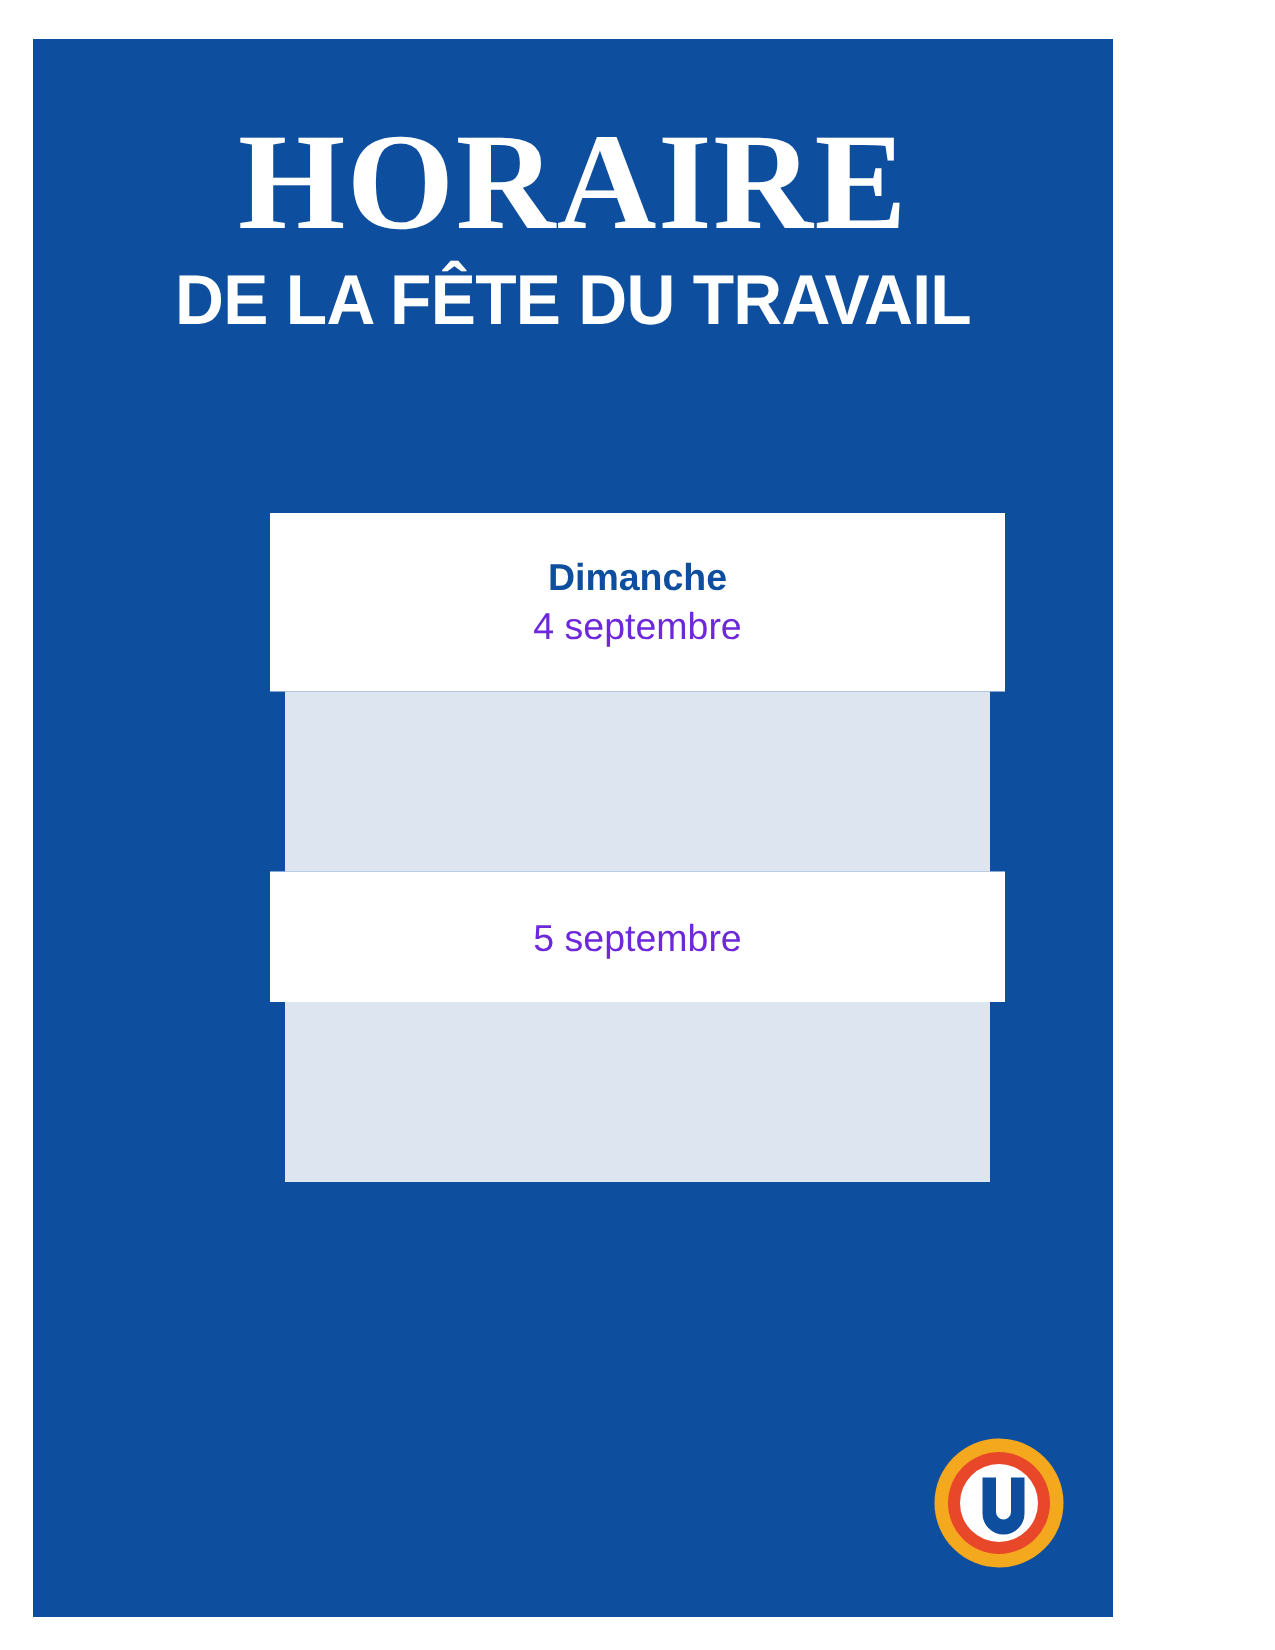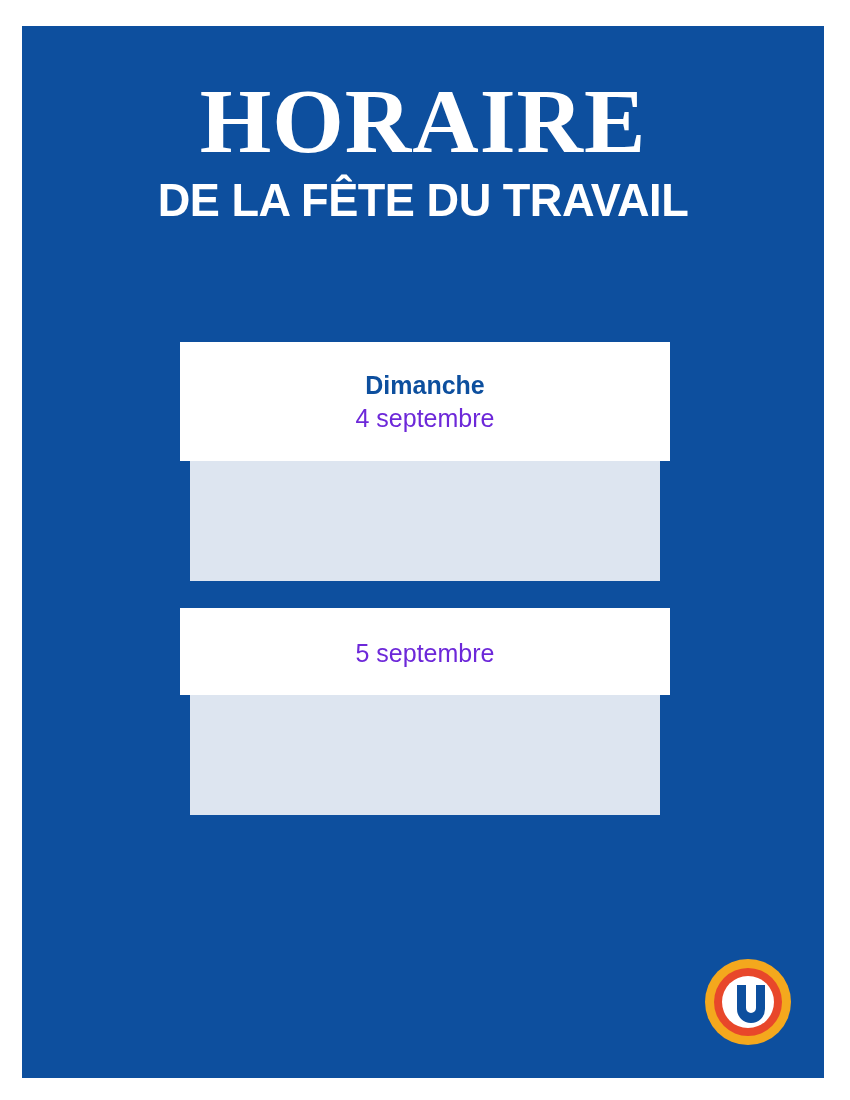--- a/index.html
+++ b/index.html
@@ -10,21 +10,21 @@
   body {
     width: 850px;
     height: 1100px;
     font-family: "Liberation Sans", sans-serif;
     overflow: hidden;
   }
   .poster {
     position: absolute;
     left: 22px;
     top: 26px;
-    width: 802px;
+    width: 720px;
     height: 1052px;
     background: #0d4f9e;
     box-sizing: border-box;
   }
   .title-block {
     position: absolute;
     left: 0;
     top: 52px;
     width: 100%;
     text-align: center;
@@ -51,21 +51,20 @@
     transform: scaleX(0.96);
   }
   .cards {
     position: absolute;
     left: 158px;
     top: 316px;
     width: 490px;
   }
   .card {
     width: 490px;
-    margin-bottom: 27px;
   }
   .card-header {
     background: #ffffff;
     padding: 28px 20px 26px 20px;
     text-align: center;
     box-sizing: border-box;
   }
   .card-day {
     color: #0d4f9e;
     font-size: 25px;

